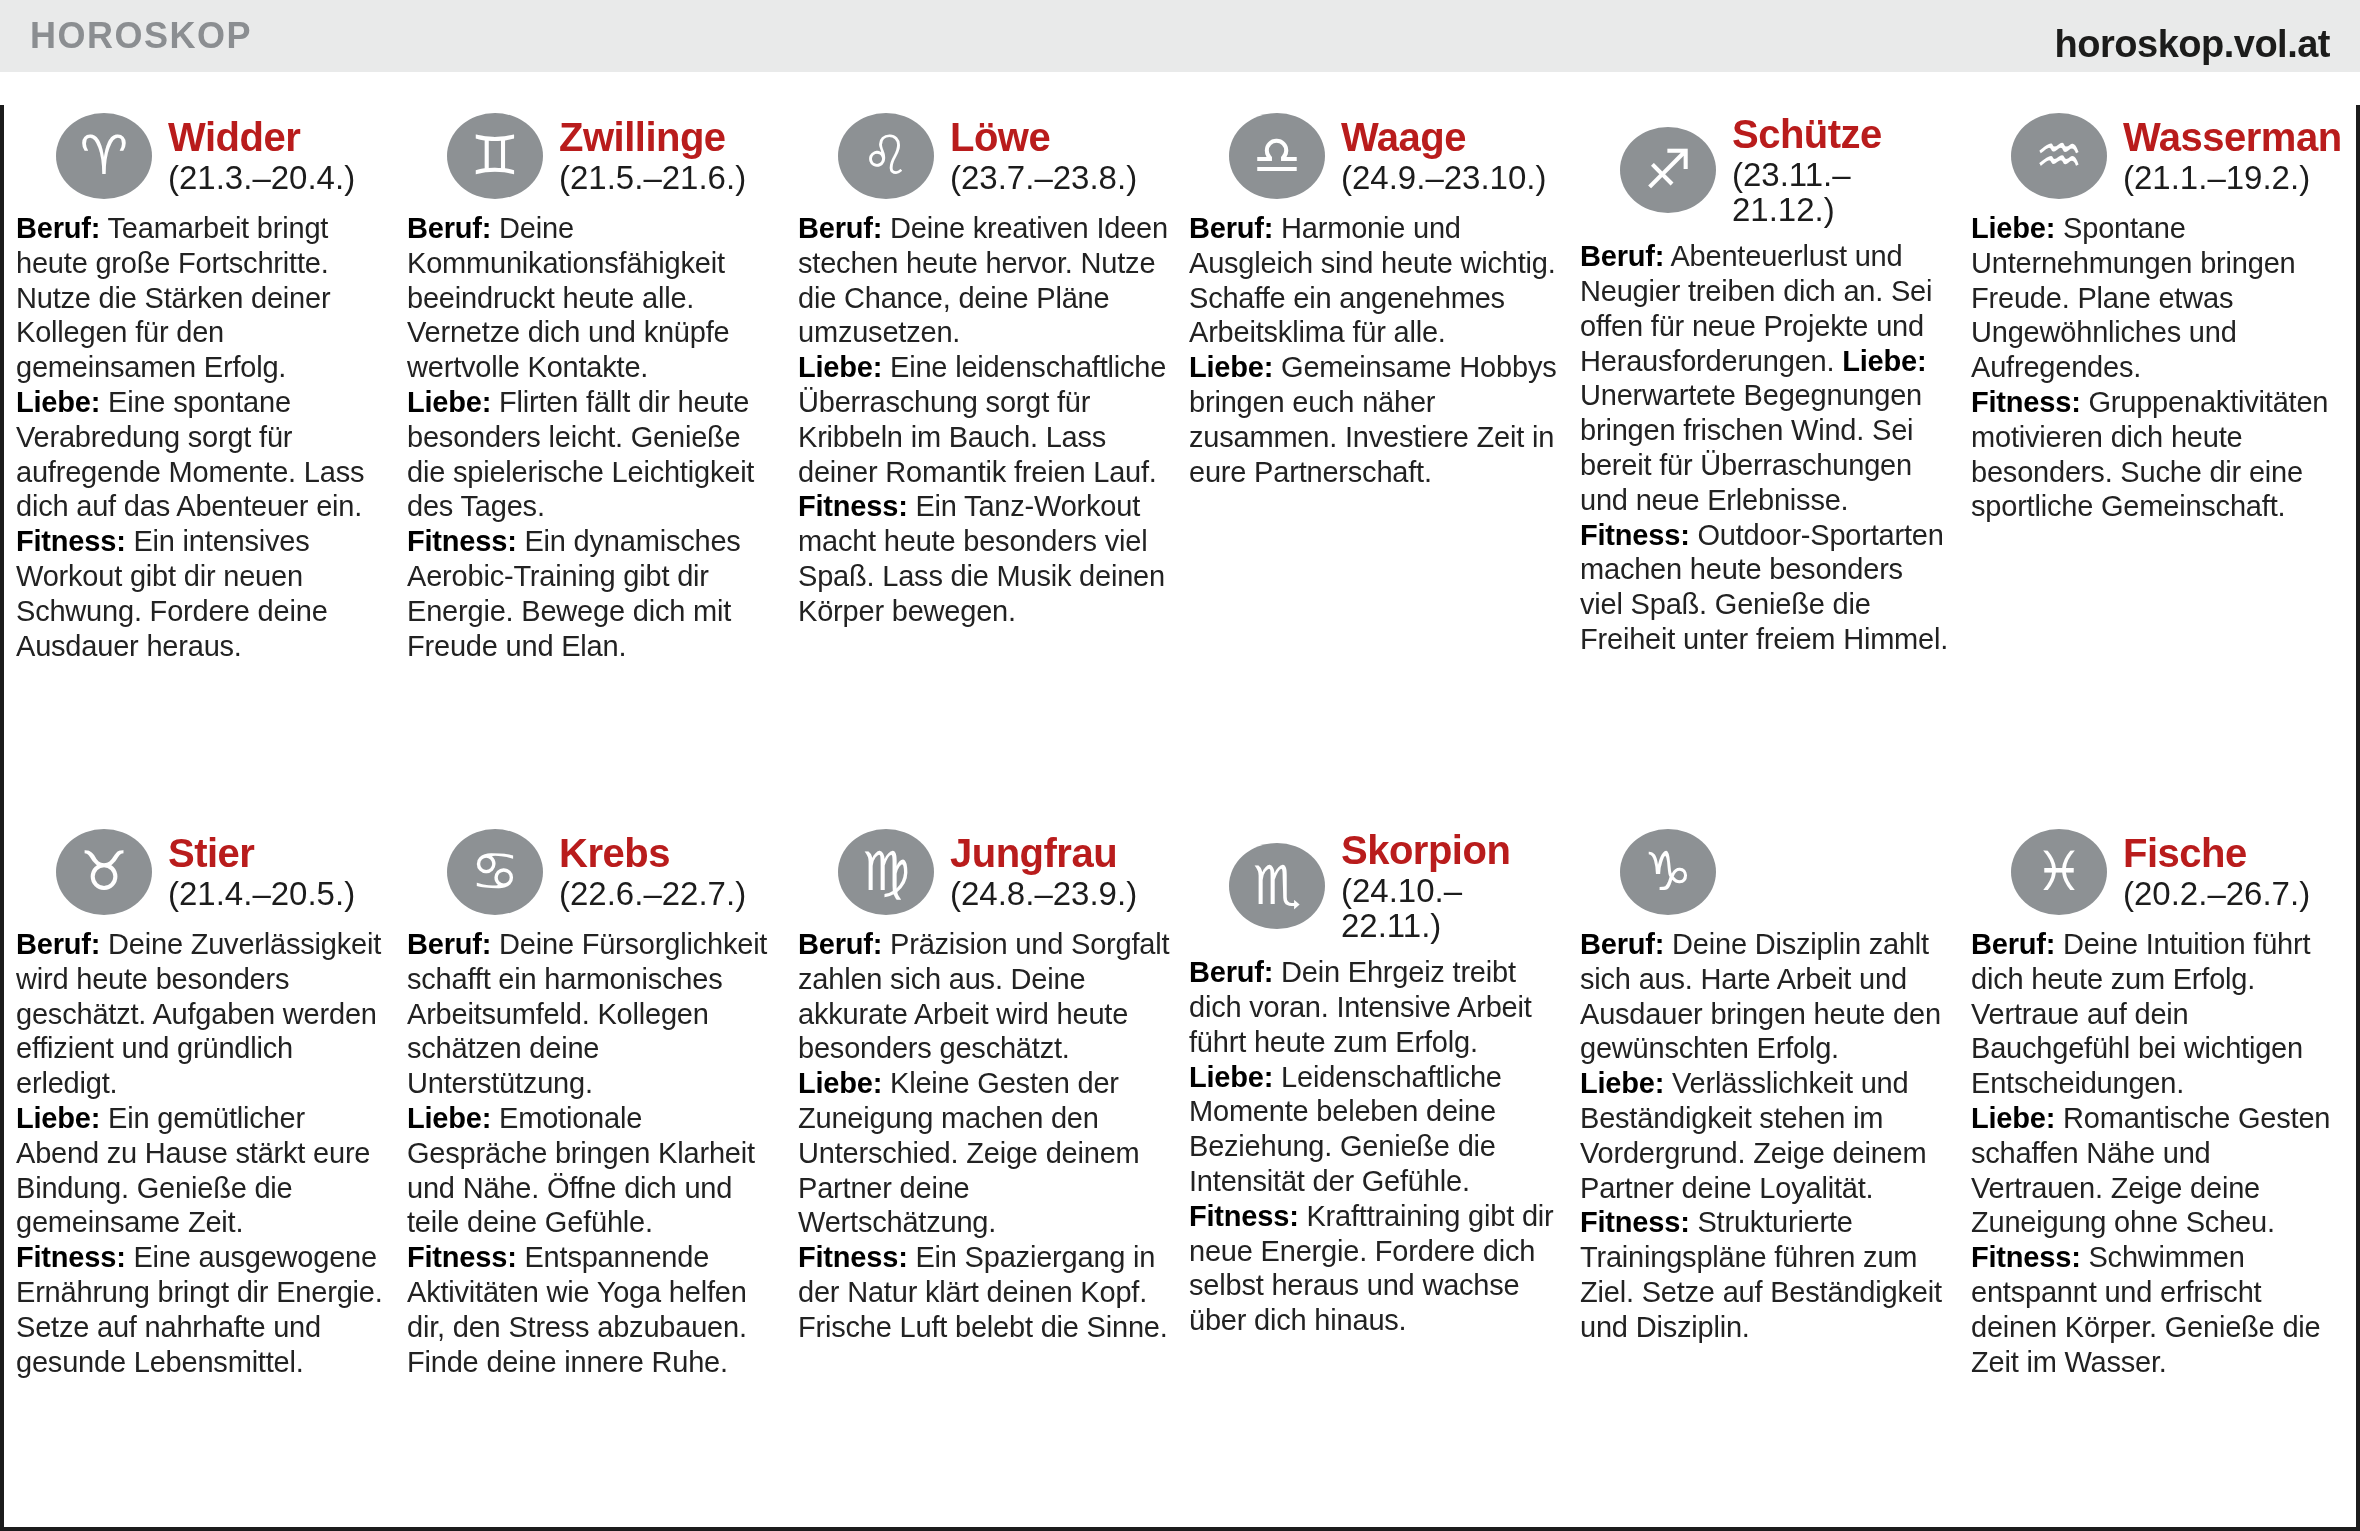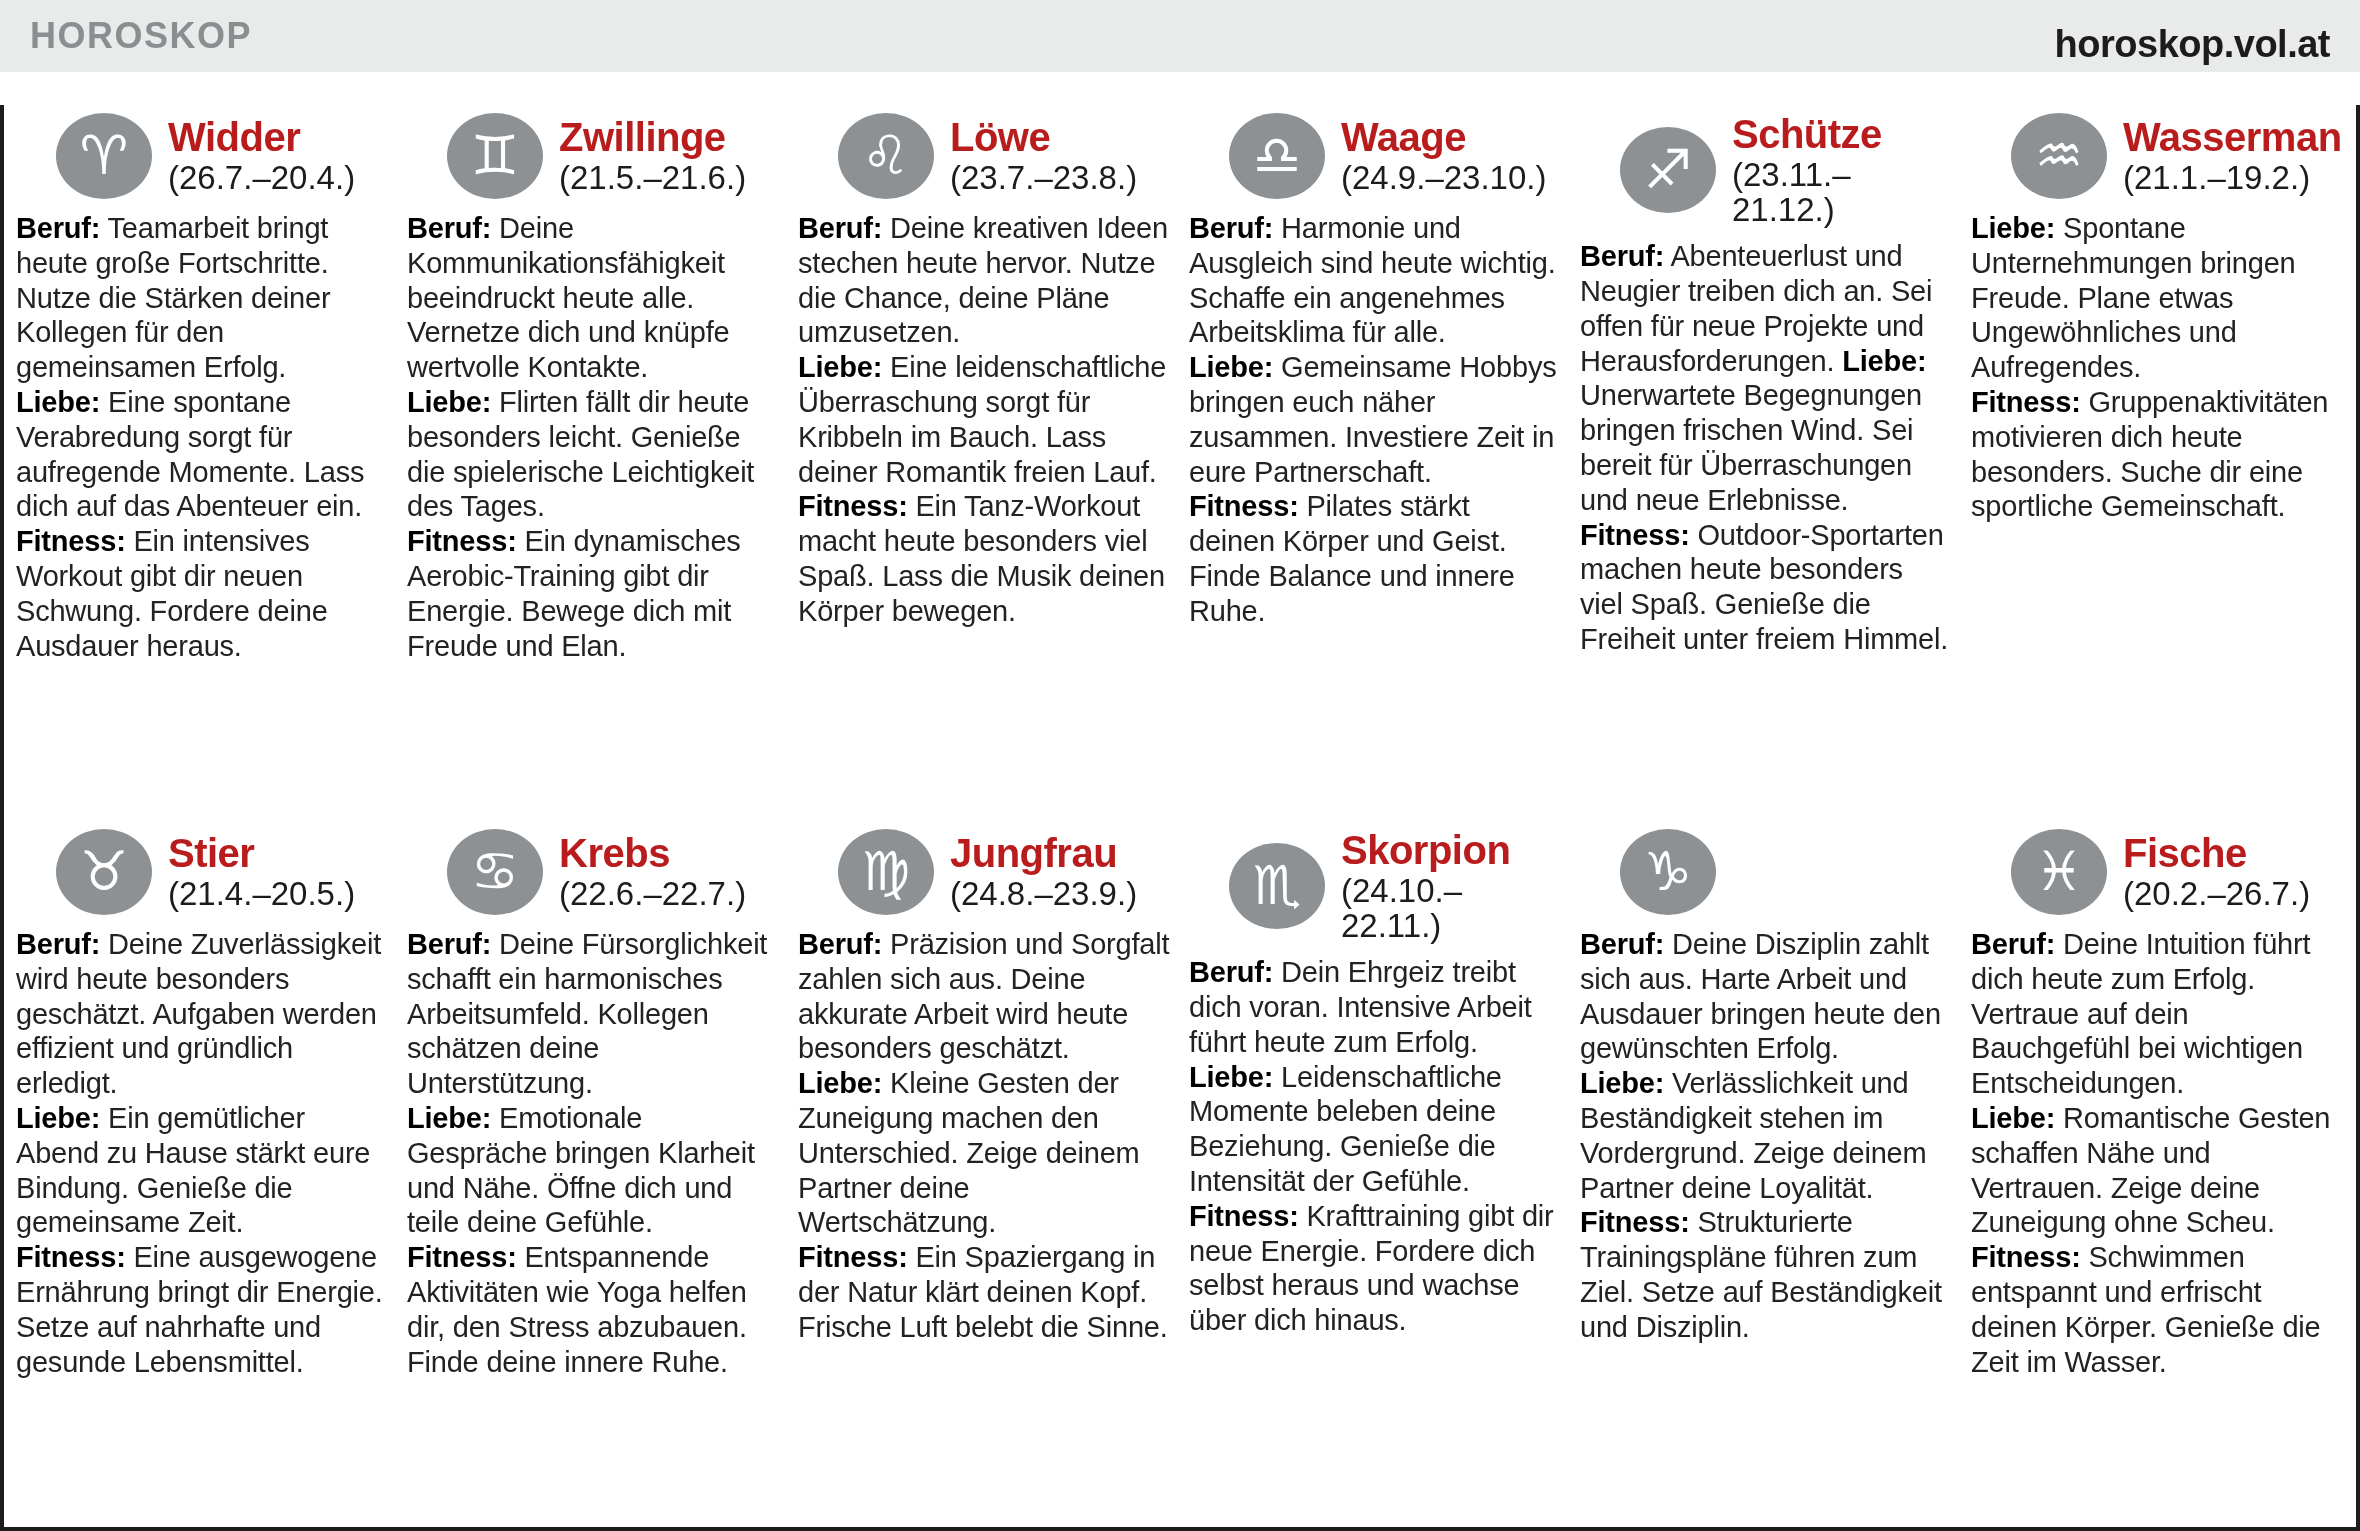--- a/index.html
+++ b/index.html
@@ -84,21 +84,21 @@
 
 <main class="board">
   <div class="grid" id="sign-grid">
   <article class="sign">
     <div class="sign-head">
       <span class="sign-icon">
         <span class="sign-symbol">♈</span>
       </span>
       <div class="sign-titles">
         <h2 class="sign-name">Widder</h2>
-        <div class="sign-dates">(26.7.–20.4.)</div>
+        <div class="sign-dates">(21.3.–20.4.)</div>
       </div>
     </div>
     <div class="sign-body">
           <p class="sign-par"><b>Beruf:</b> Teamarbeit bringt heute große Fortschritte. Nutze die Stärken deiner Kollegen für den gemeinsamen Erfolg.</p>
           <p class="sign-par"><b>Liebe:</b> Eine spontane Verabredung sorgt für aufregende Momente. Lass dich auf das Abenteuer ein.</p>
           <p class="sign-par"><b>Fitness:</b> Ein intensives Workout gibt dir neuen Schwung. Fordere deine Ausdauer heraus.</p>
         </div>
   </article>
 
   <article class="sign">
@@ -141,21 +141,20 @@
         <span class="sign-symbol">♎</span>
       </span>
       <div class="sign-titles">
         <h2 class="sign-name">Waage</h2>
         <div class="sign-dates">(24.9.–23.10.)</div>
       </div>
     </div>
     <div class="sign-body">
           <p class="sign-par"><b>Beruf:</b> Harmonie und Ausgleich sind heute wichtig. Schaffe ein angenehmes Arbeitsklima für alle.</p>
           <p class="sign-par"><b>Liebe:</b> Gemeinsame Hobbys bringen euch näher zusammen. Investiere Zeit in eure Partnerschaft.</p>
-          <p class="sign-par"><b>Fitness:</b> Pilates stärkt deinen Körper und Geist. Finde Balance und innere Ruhe.</p>
         </div>
   </article>
 
   <article class="sign">
     <div class="sign-head">
       <span class="sign-icon">
         <span class="sign-symbol">♐</span>
       </span>
       <div class="sign-titles">
         <h2 class="sign-name">Schütze</h2>

